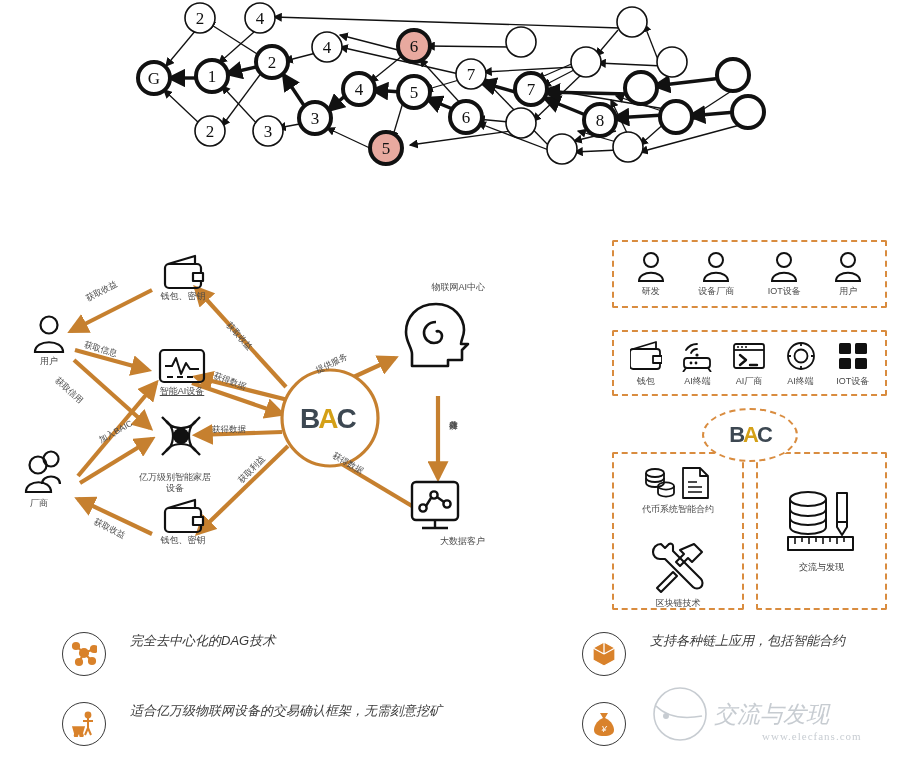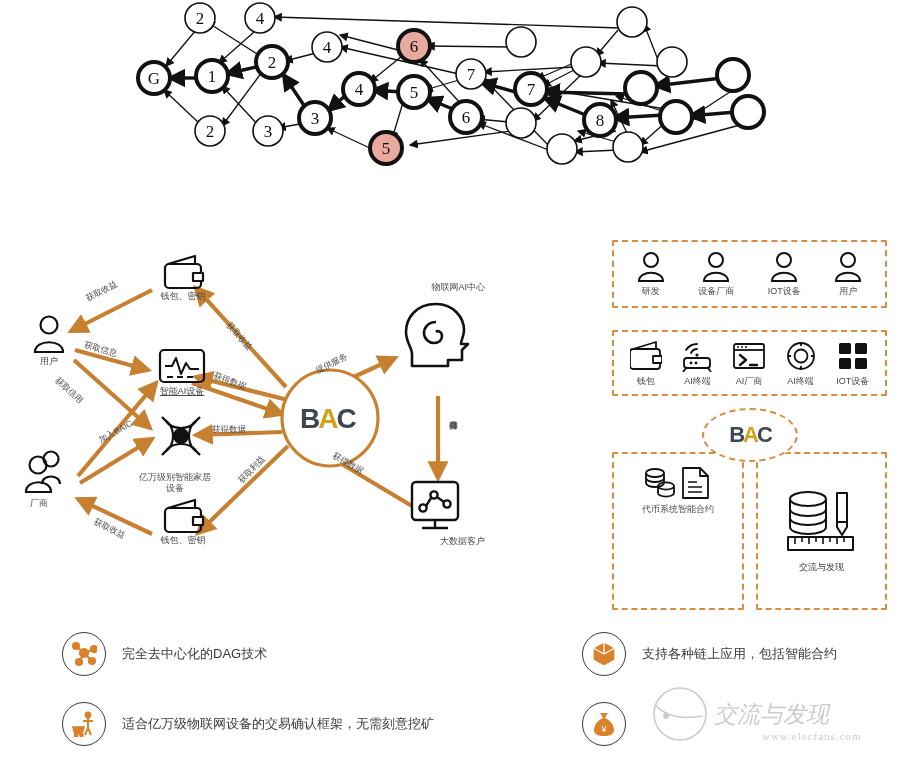--- a/index.html
+++ b/index.html
@@ -57,21 +57,21 @@
   }
 
   .bac-word { font-weight:bold; letter-spacing:-2px; font-family:"Liberation Sans",sans-serif; }
   .bac-word .b { color:#3d4852; }
   .bac-word .a { color:#d4a017; }
   .bac-word .c { color:#3d4852; }
 
   
   #features { left:0; top:618px; width:909px; height:140px; }
   .feat {
-    position:absolute; display:flex; align-items:center; gap:16px;
+    position:absolute; display:flex; align-items:flex-start; gap:24px;font-style:italic;
   }
   .feat-ic {
     width:44px; height:44px; border-radius:50%;
     border:1.5px solid #3a3a3a;
     display:flex; align-items:center; justify-content:center;
     flex:0 0 44px;
   }
   .feat-tx { font-size:13px; color:#3a3a3a; white-space:nowrap; }
 
   
@@ -440,20 +440,29 @@
 
       <div class="stack-cell">
         <svg width="30" height="34" viewBox="0 0 30 34" fill="none" stroke="#111" stroke-width="1.8" stroke-linejoin="round">
           <path d="M2,2 L19,2 L27,10 L27,32 L2,32 Z"></path>
           <path d="M19,2 L19,10 L27,10"></path>
           <path d="M7,16 L16,16 M7,21 L21,21 M7,26 L21,26" stroke-width="1.6"></path>
         </svg>
         <span class="cap">智能合约</span>
       </div>
 
+      <div class="stack-cell" style="width:100%;">
+        <svg width="58" height="54" viewBox="0 0 58 54" fill="none" stroke="#111" stroke-width="2.1" stroke-linejoin="round">
+          <path d="M12,4 C7,4 4,8 4,12 C4,16 7,19 11,19 L16,19 L44,47 C46,49 50,49 52,47
+                   C54,45 54,41 52,39 L24,11 L24,6 C24,4 22,3 20,4 L16,8 L13,5 Z" transform="translate(0,0)"></path>
+          <path d="M46,4 L54,12 L44,22 L40,18 L32,26 L28,22 L36,14 L32,10 Z" transform="translate(-1,0) rotate(0)"></path>
+          <path d="M8,48 L24,32 L28,36 L12,52 Z"></path>
+        </svg>
+        <span class="cap">区块链技术</span>
+      </div>
     </div>
   </div>
 
   <div class="dbox" style="left:144px; top:212px; width:131px; height:158px;">
     <div style="height:100%; display:flex; flex-direction:column;
                 align-items:center; justify-content:center; gap:6px;">
       <svg width="74" height="66" viewBox="0 0 74 66" fill="none" stroke="#111" stroke-width="2" stroke-linejoin="round">
         <ellipse cx="23" cy="10" rx="18" ry="7"></ellipse>
         <path d="M5,10 L5,38 C5,42 13,45 23,45 C33,45 41,42 41,38 L41,10"></path>
         <path d="M5,20 C5,24 13,27 23,27 C33,27 41,24 41,20"></path>

